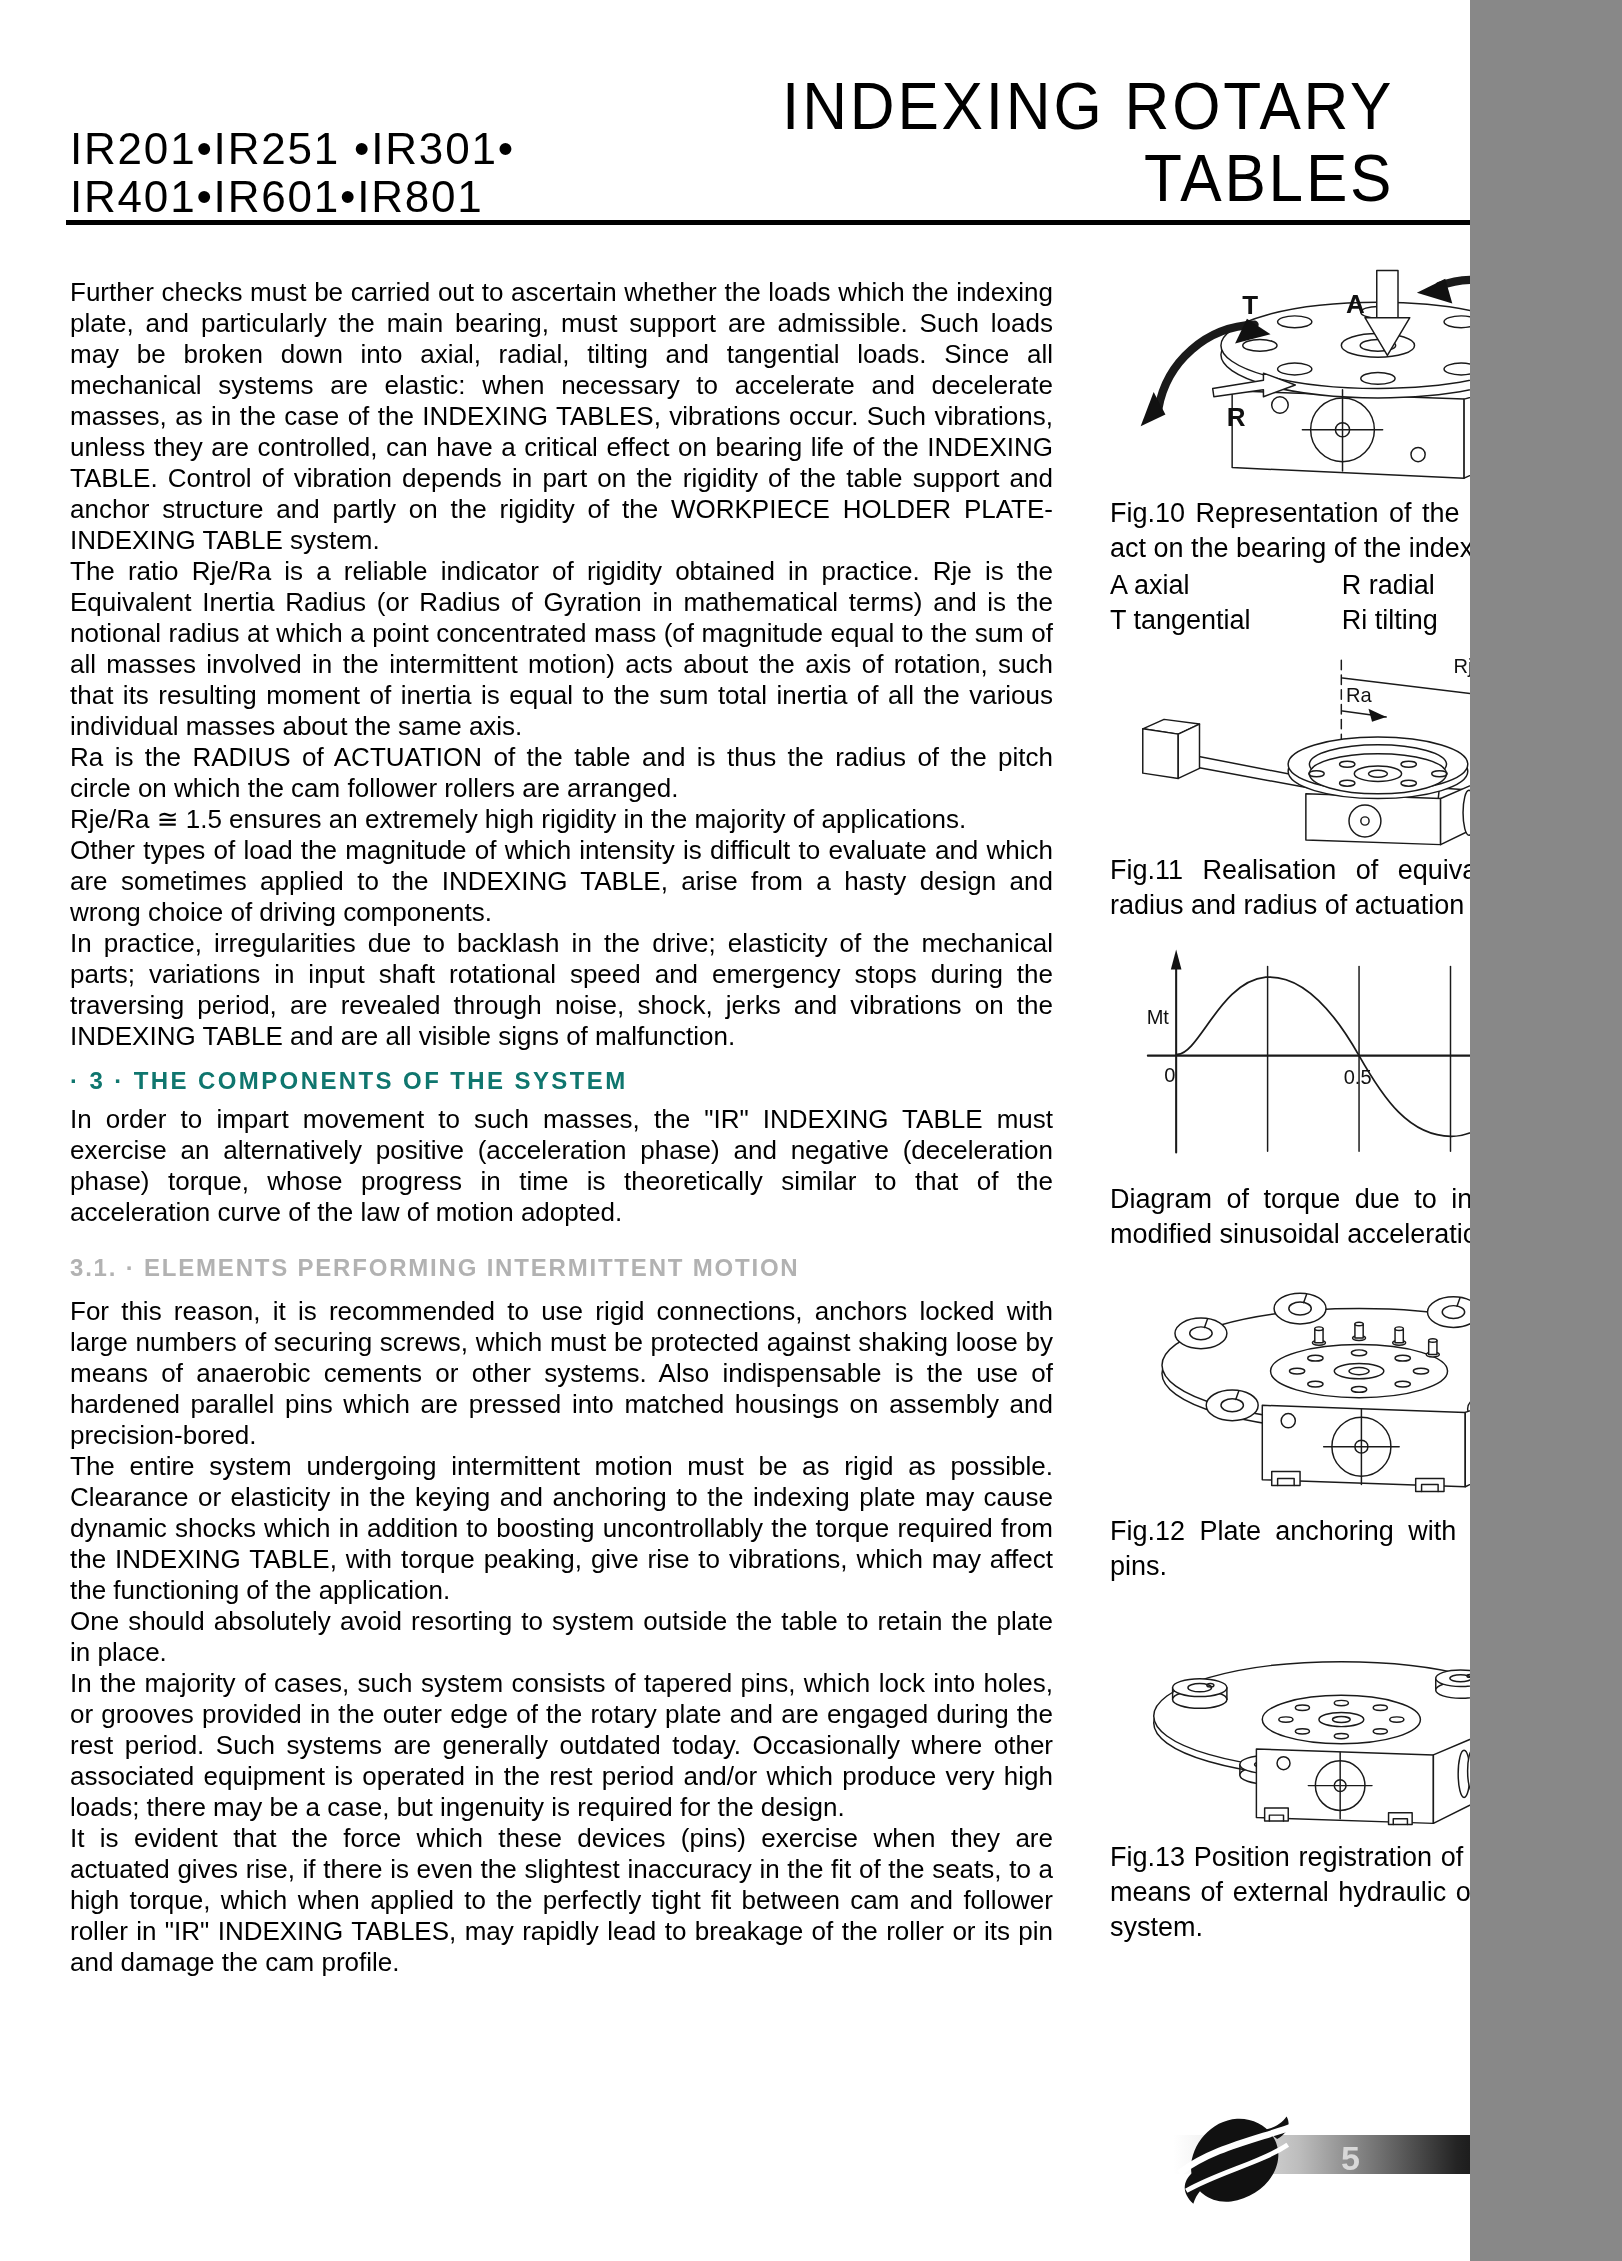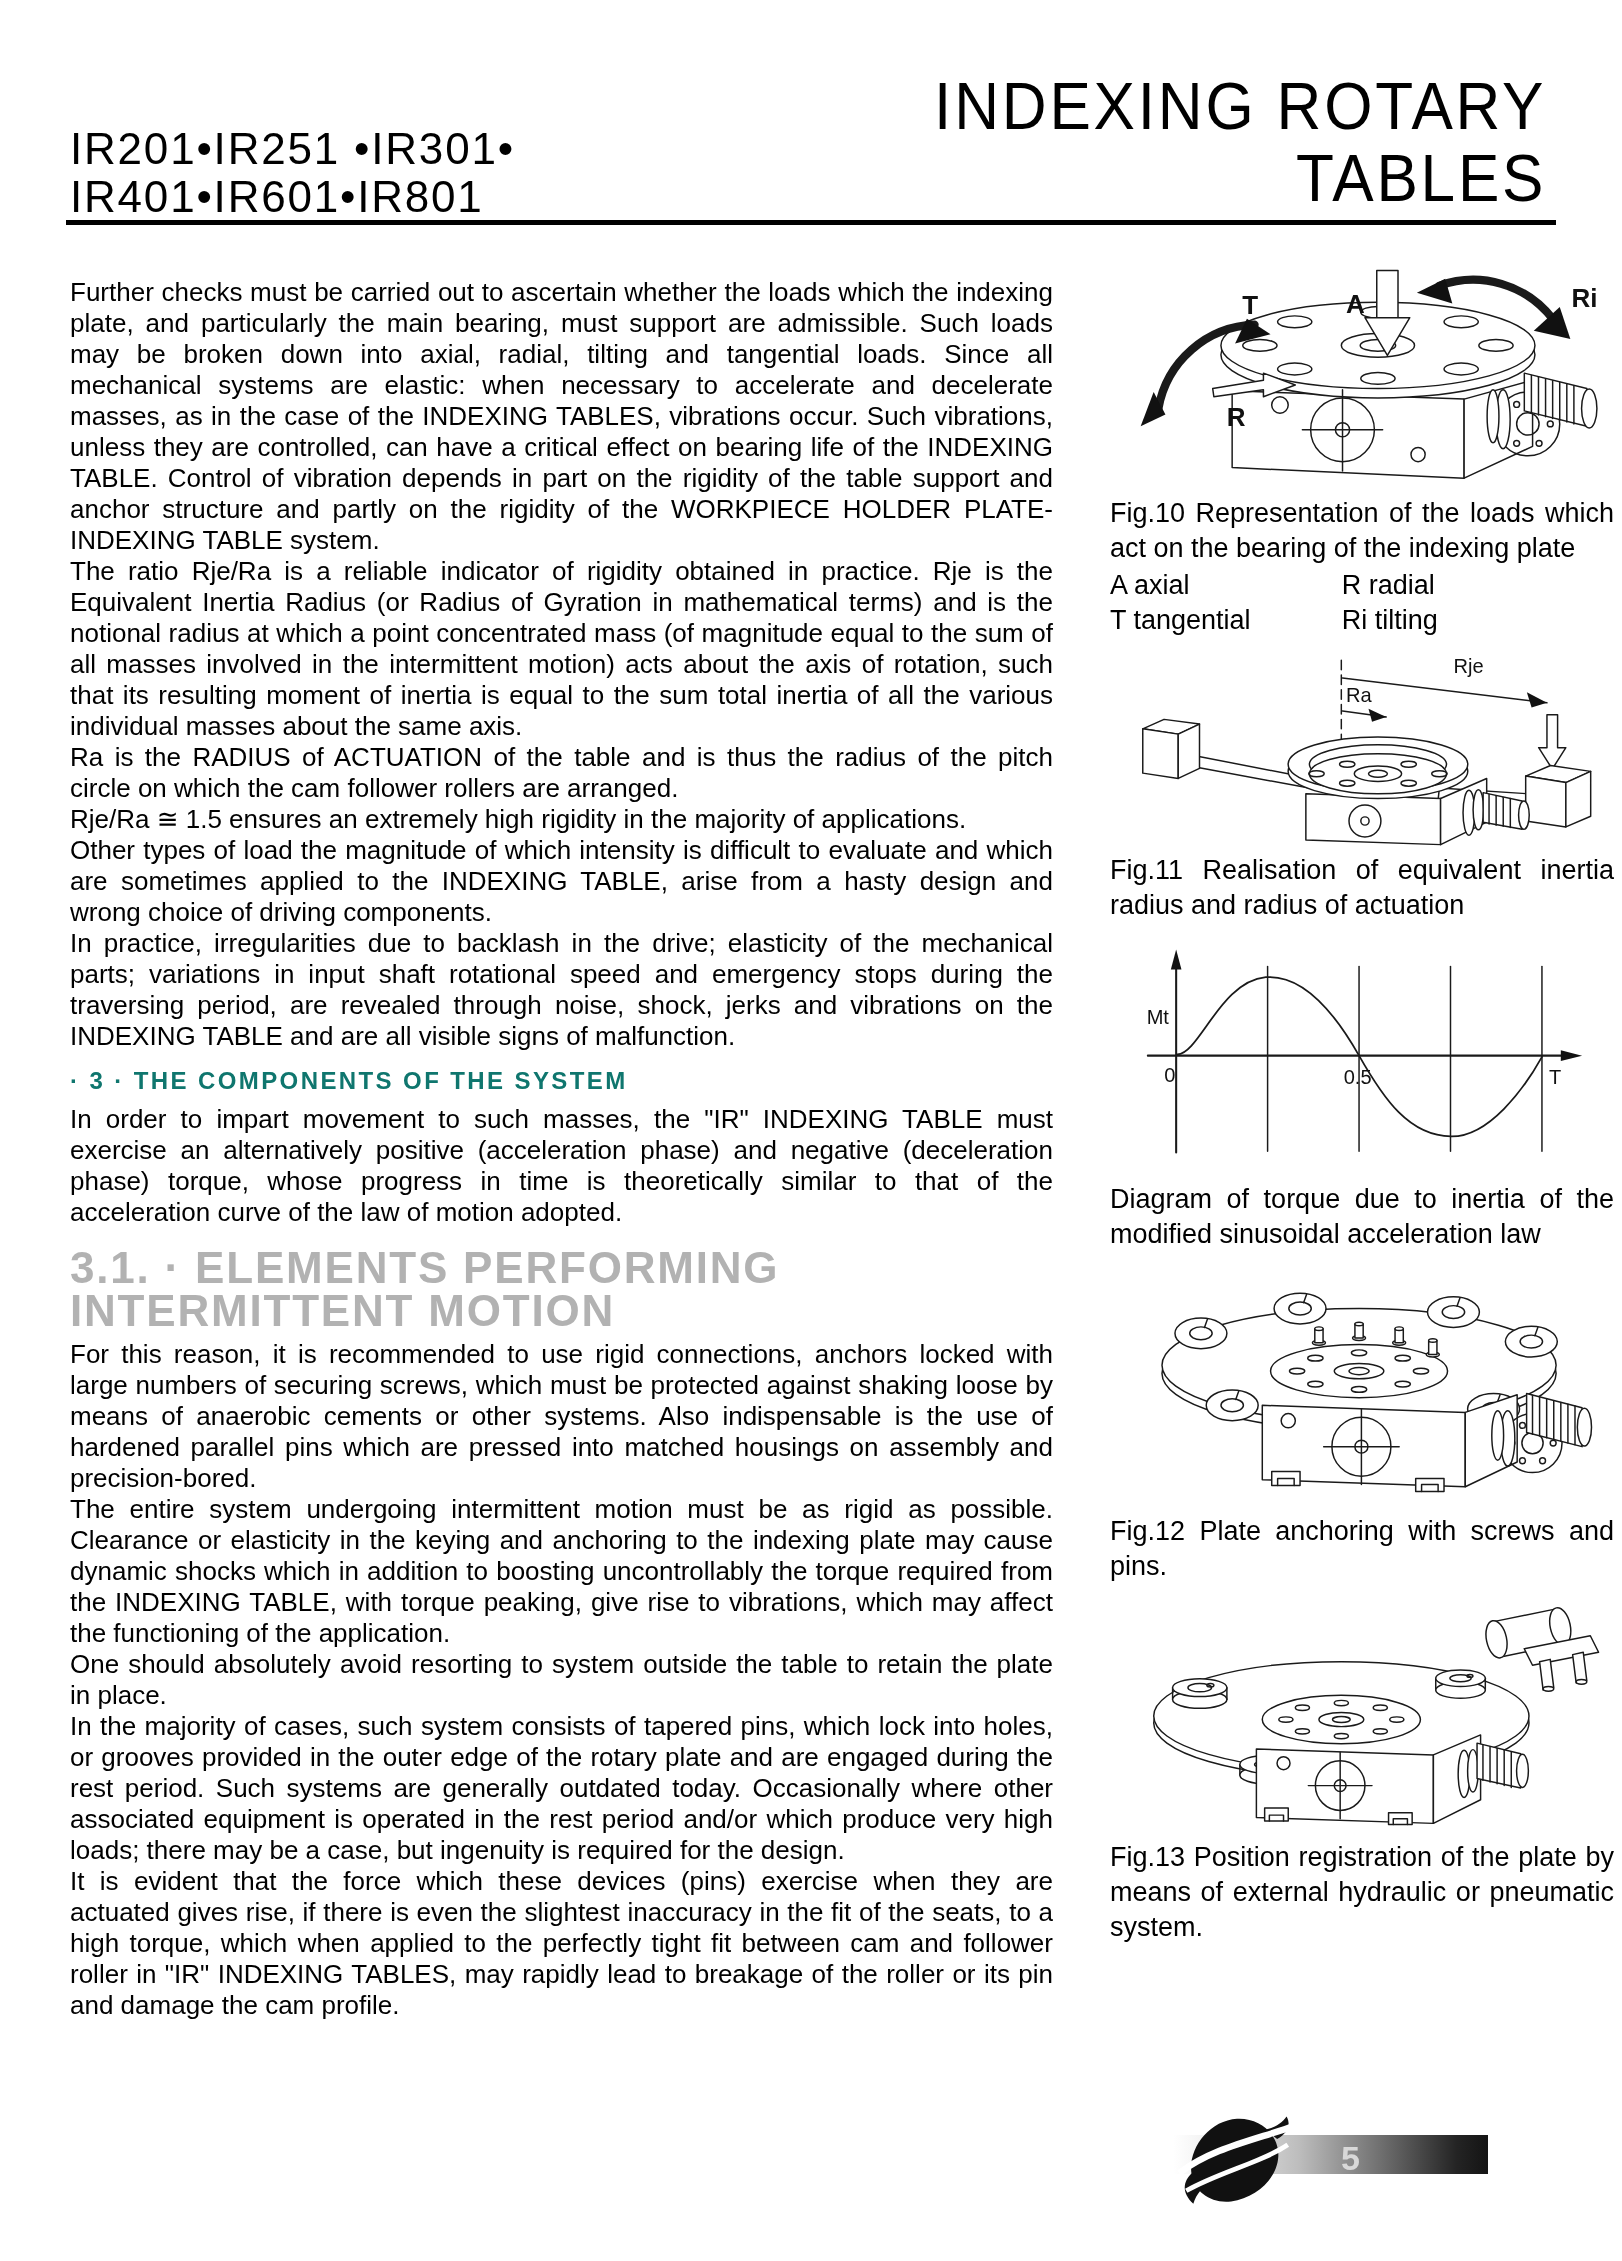--- a/index.html
+++ b/index.html
@@ -1,33 +1,33 @@
 <!DOCTYPE html>
 <html style="font-size:9.5px"><head>
 <meta charset="utf-8">
 <style>
   html,body{margin:0;padding:0;background:#888;}
-  .page{position:relative;width:1622px;height:2261px;background:#ffffff;overflow:hidden;
+  .page{position:relative;width:1470px;height:2261px;background:#ffffff;overflow:hidden;
         font-family:"Liberation Sans",sans-serif;color:#000;}
 
   
   .models{position:absolute;left:70px;top:125px;font-size:44px;line-height:48px;
           letter-spacing:1.8px;font-weight:400;}
   .title{position:absolute;right:76px;top:70px;text-align:right;font-size:66px;
          line-height:72px;font-weight:400;letter-spacing:3px;transform:scaleX(0.94);
          transform-origin:right top;white-space:nowrap;}
   .rule{position:absolute;left:66px;top:220px;width:1490px;height:5.3px;background:#000;}
 
   
   .col-left{position:absolute;left:70px;top:277px;width:983px;text-align:justify;
             font-size:26px;line-height:31px;}
   .col-left p{margin:0;}
   .h-center{margin:9.5px 0 4.7px 0;color:#0f766e;font-weight:bold;font-size:24px;
             letter-spacing:2.4px;text-align:left;line-height:38px;}
-  .h-left{margin:18px 0 7px 0;color:#b2b2b2;font-weight:bold;font-size:44px;
+  .h-left{margin:18px 0 7px 0;color:#b2b2b2;font-weight:bold;font-size:24px;
           letter-spacing:1.8px;text-align:left;line-height:43px;}
 
   
   .col-right{position:absolute;left:1110px;top:248px;width:504px;font-size:27px;
              line-height:35px;text-align:justify;}
   figure{margin:0;}
   .figcap{margin:6px 0 0 0;}
   .legend{display:grid;grid-template-columns:46% 54%;margin-top:2.4px;}
   .legend div{text-align:left;}
 

